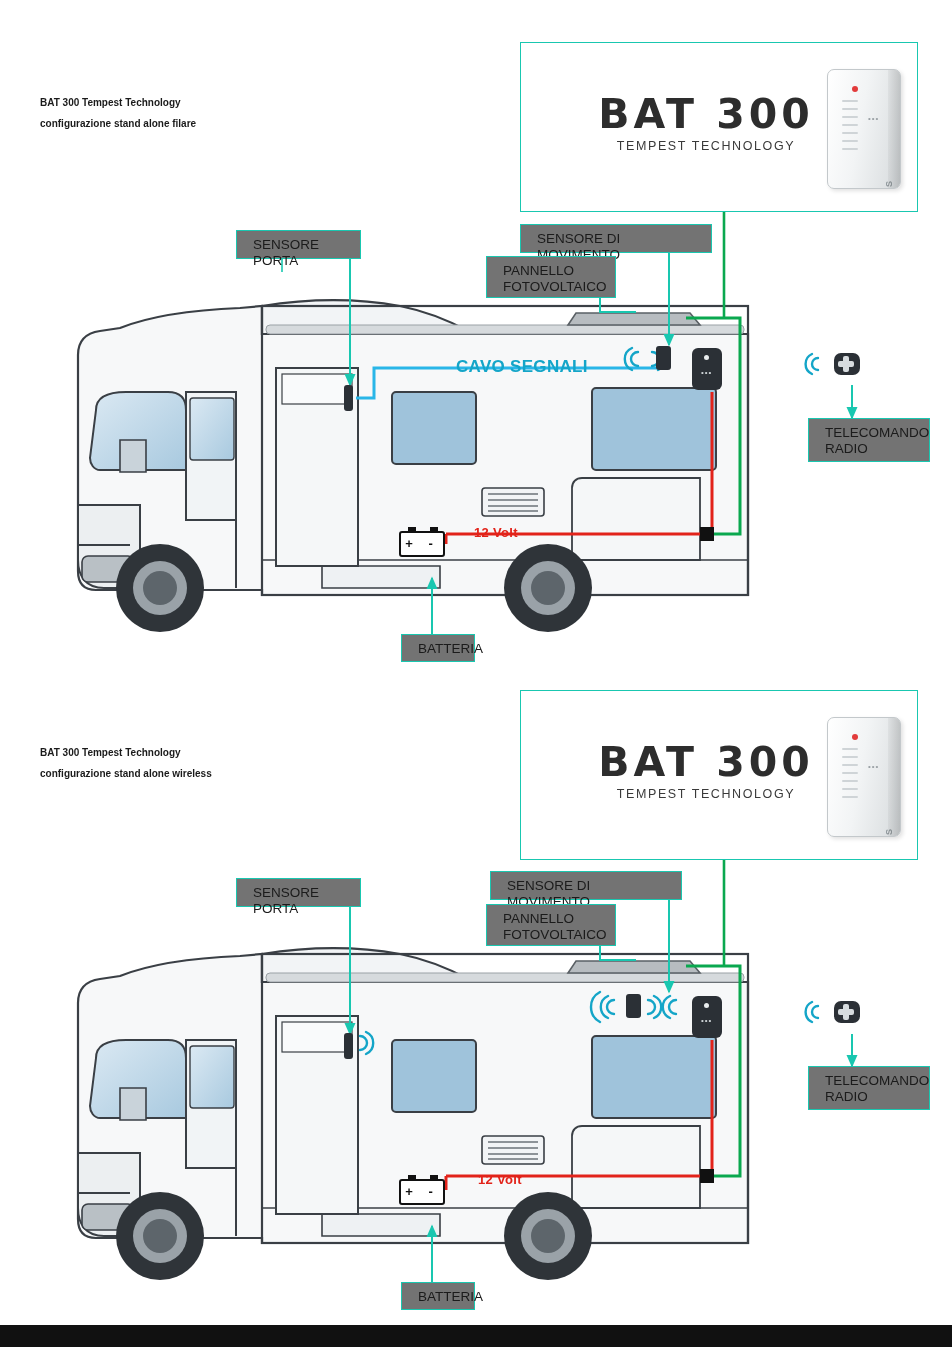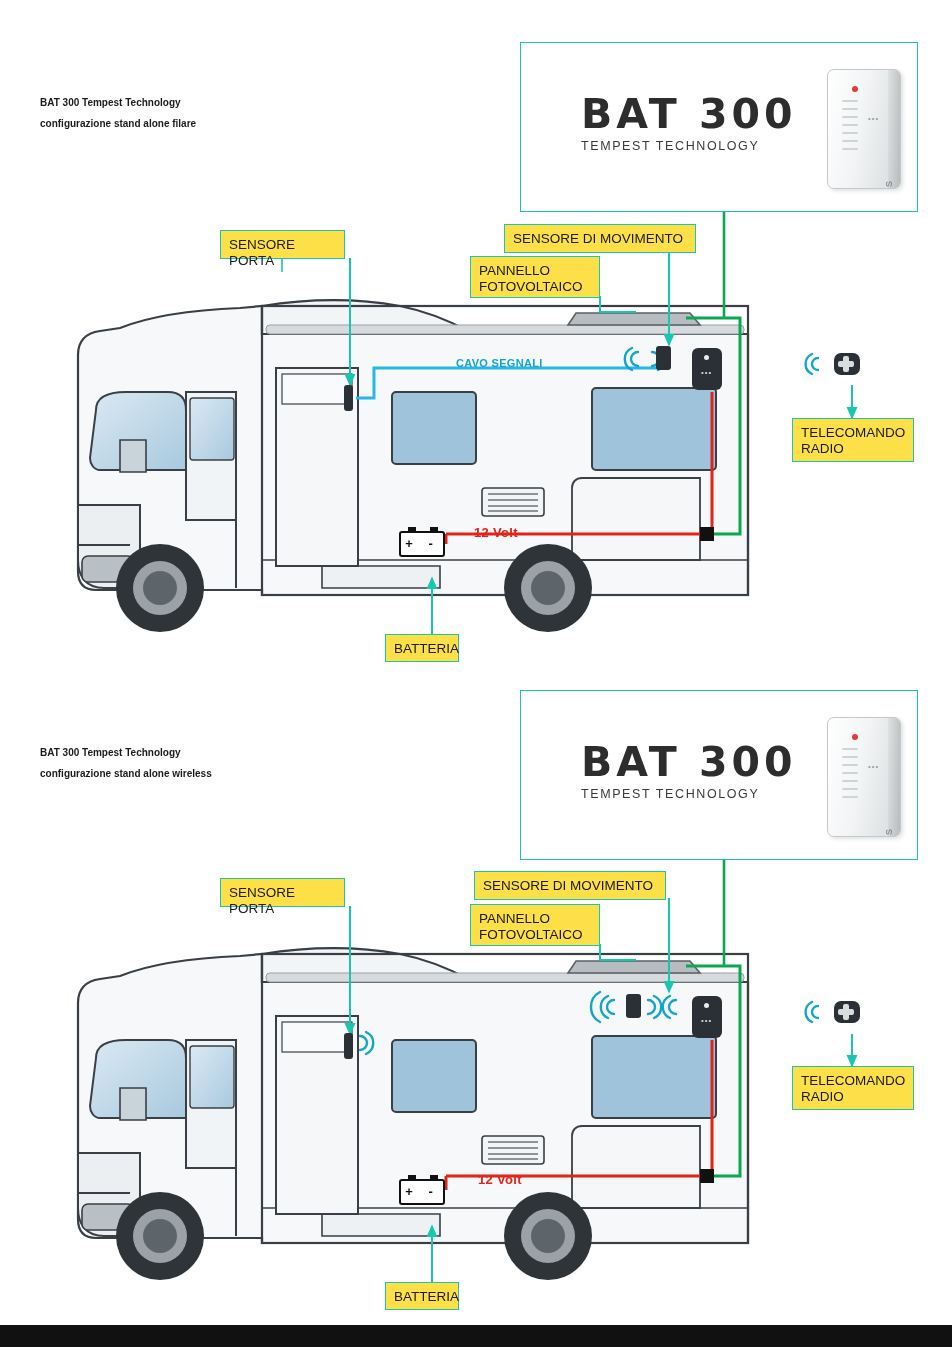--- a/index.html
+++ b/index.html
@@ -11,40 +11,41 @@
     position:relative;
     overflow:hidden;
   }
   .page{position:relative;width:952px;height:1347px;}
   .bottom-bar{position:absolute;left:0;bottom:0;width:952px;height:22px;background:#111111;}
 
   
   .label-box{
     position:absolute;
     border:1.5px solid #19c7b0;
-    background:#fde047;
+    background:#737373;
     font-size:13.5px;
     line-height:16px;
     color:#1b1b1b;
-    padding:6px 8px;
+    padding:6px 16px;
     box-sizing:border-box;
     white-space:pre-line;
     z-index:40;
+    margin-left:16px;
   }
 
   
   .product-card{
     position:absolute;
     border:1.5px solid #19c7b0;
     background:#ffffff;
     box-sizing:border-box;
     z-index:30;
   }
   .brand-wrap{
-    position:absolute;left:60px;top:50px;width:250px;text-align:left;
+    position:absolute;left:60px;top:50px;width:250px;text-align:center;
   }
   .brand-title{
     font-family:"DejaVu Sans", sans-serif;
     font-weight:bold;
     font-size:41px;
     letter-spacing:4px;
     color:#2d2d2d;
     line-height:42px;
   }
   .brand-sub{
@@ -109,21 +110,21 @@
   .battery{
     position:absolute;width:46px;height:26px;background:#ffffff;border:2.5px solid #111111;border-radius:3px;z-index:25;
     box-sizing:border-box;
   }
   .battery .nub{position:absolute;top:-6px;left:7px;width:8px;height:5px;background:#111;}
   .battery .nub2{position:absolute;top:-6px;left:29px;width:8px;height:5px;background:#111;}
   .battery .sym{position:absolute;top:3px;left:0;width:100%;text-align:center;font-size:13px;font-weight:bold;letter-spacing:6px;color:#111;}
   .junction{position:absolute;width:14px;height:14px;background:#111;z-index:26;}
 
   .wire-text{
-    position:absolute;font-size:11px;font-weight:bold;z-index:35;letter-spacing:.3px;
+    position:absolute;font-size:17px;font-weight:bold;z-index:35;letter-spacing:.3px;
   }
   .t-cyan{color:#14a5c8;}
   .t-red{color:#e2231a;}
 </style>
 </head>
 <body>
 
 <div class="page">
 
   <svg class="overlay" viewBox="0 0 952 1347">

